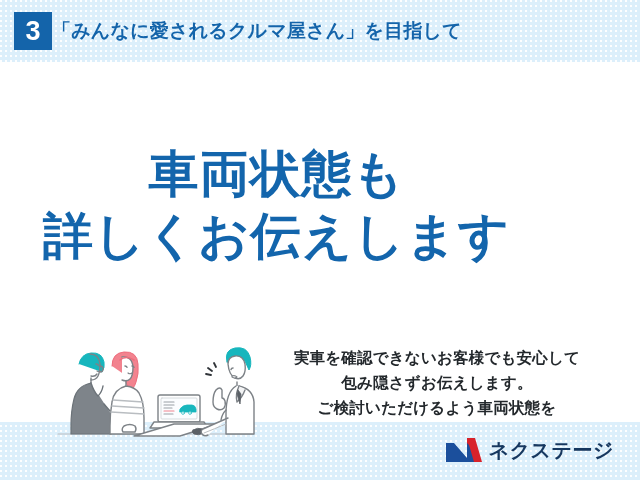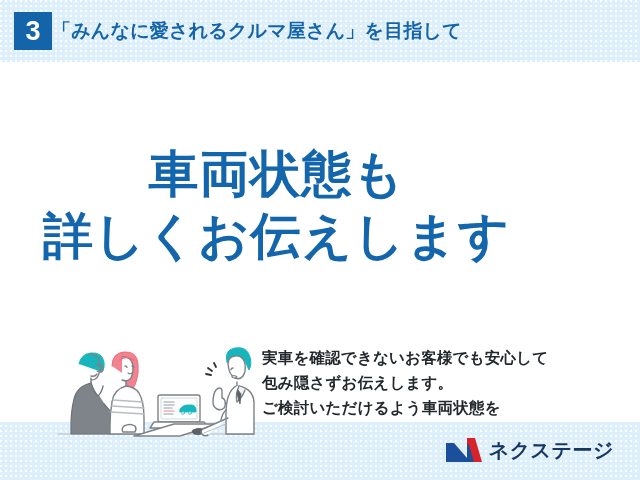--- a/index.html
+++ b/index.html
@@ -99,20 +99,21 @@
     width: 350px;
     color: #23282c;
     font-size: 15.5px;
     line-height: 1.62;
     font-weight: bold;
     letter-spacing: 0.2px;
   }
   #body-copy .copy-line {
     display: block;
     white-space: nowrap;
+    text-align: center;
   }
 
   
   #illustration {
     position: absolute;
     left: 56px;
     top: 276px;
     width: 200px;
     height: 116px;
   }

